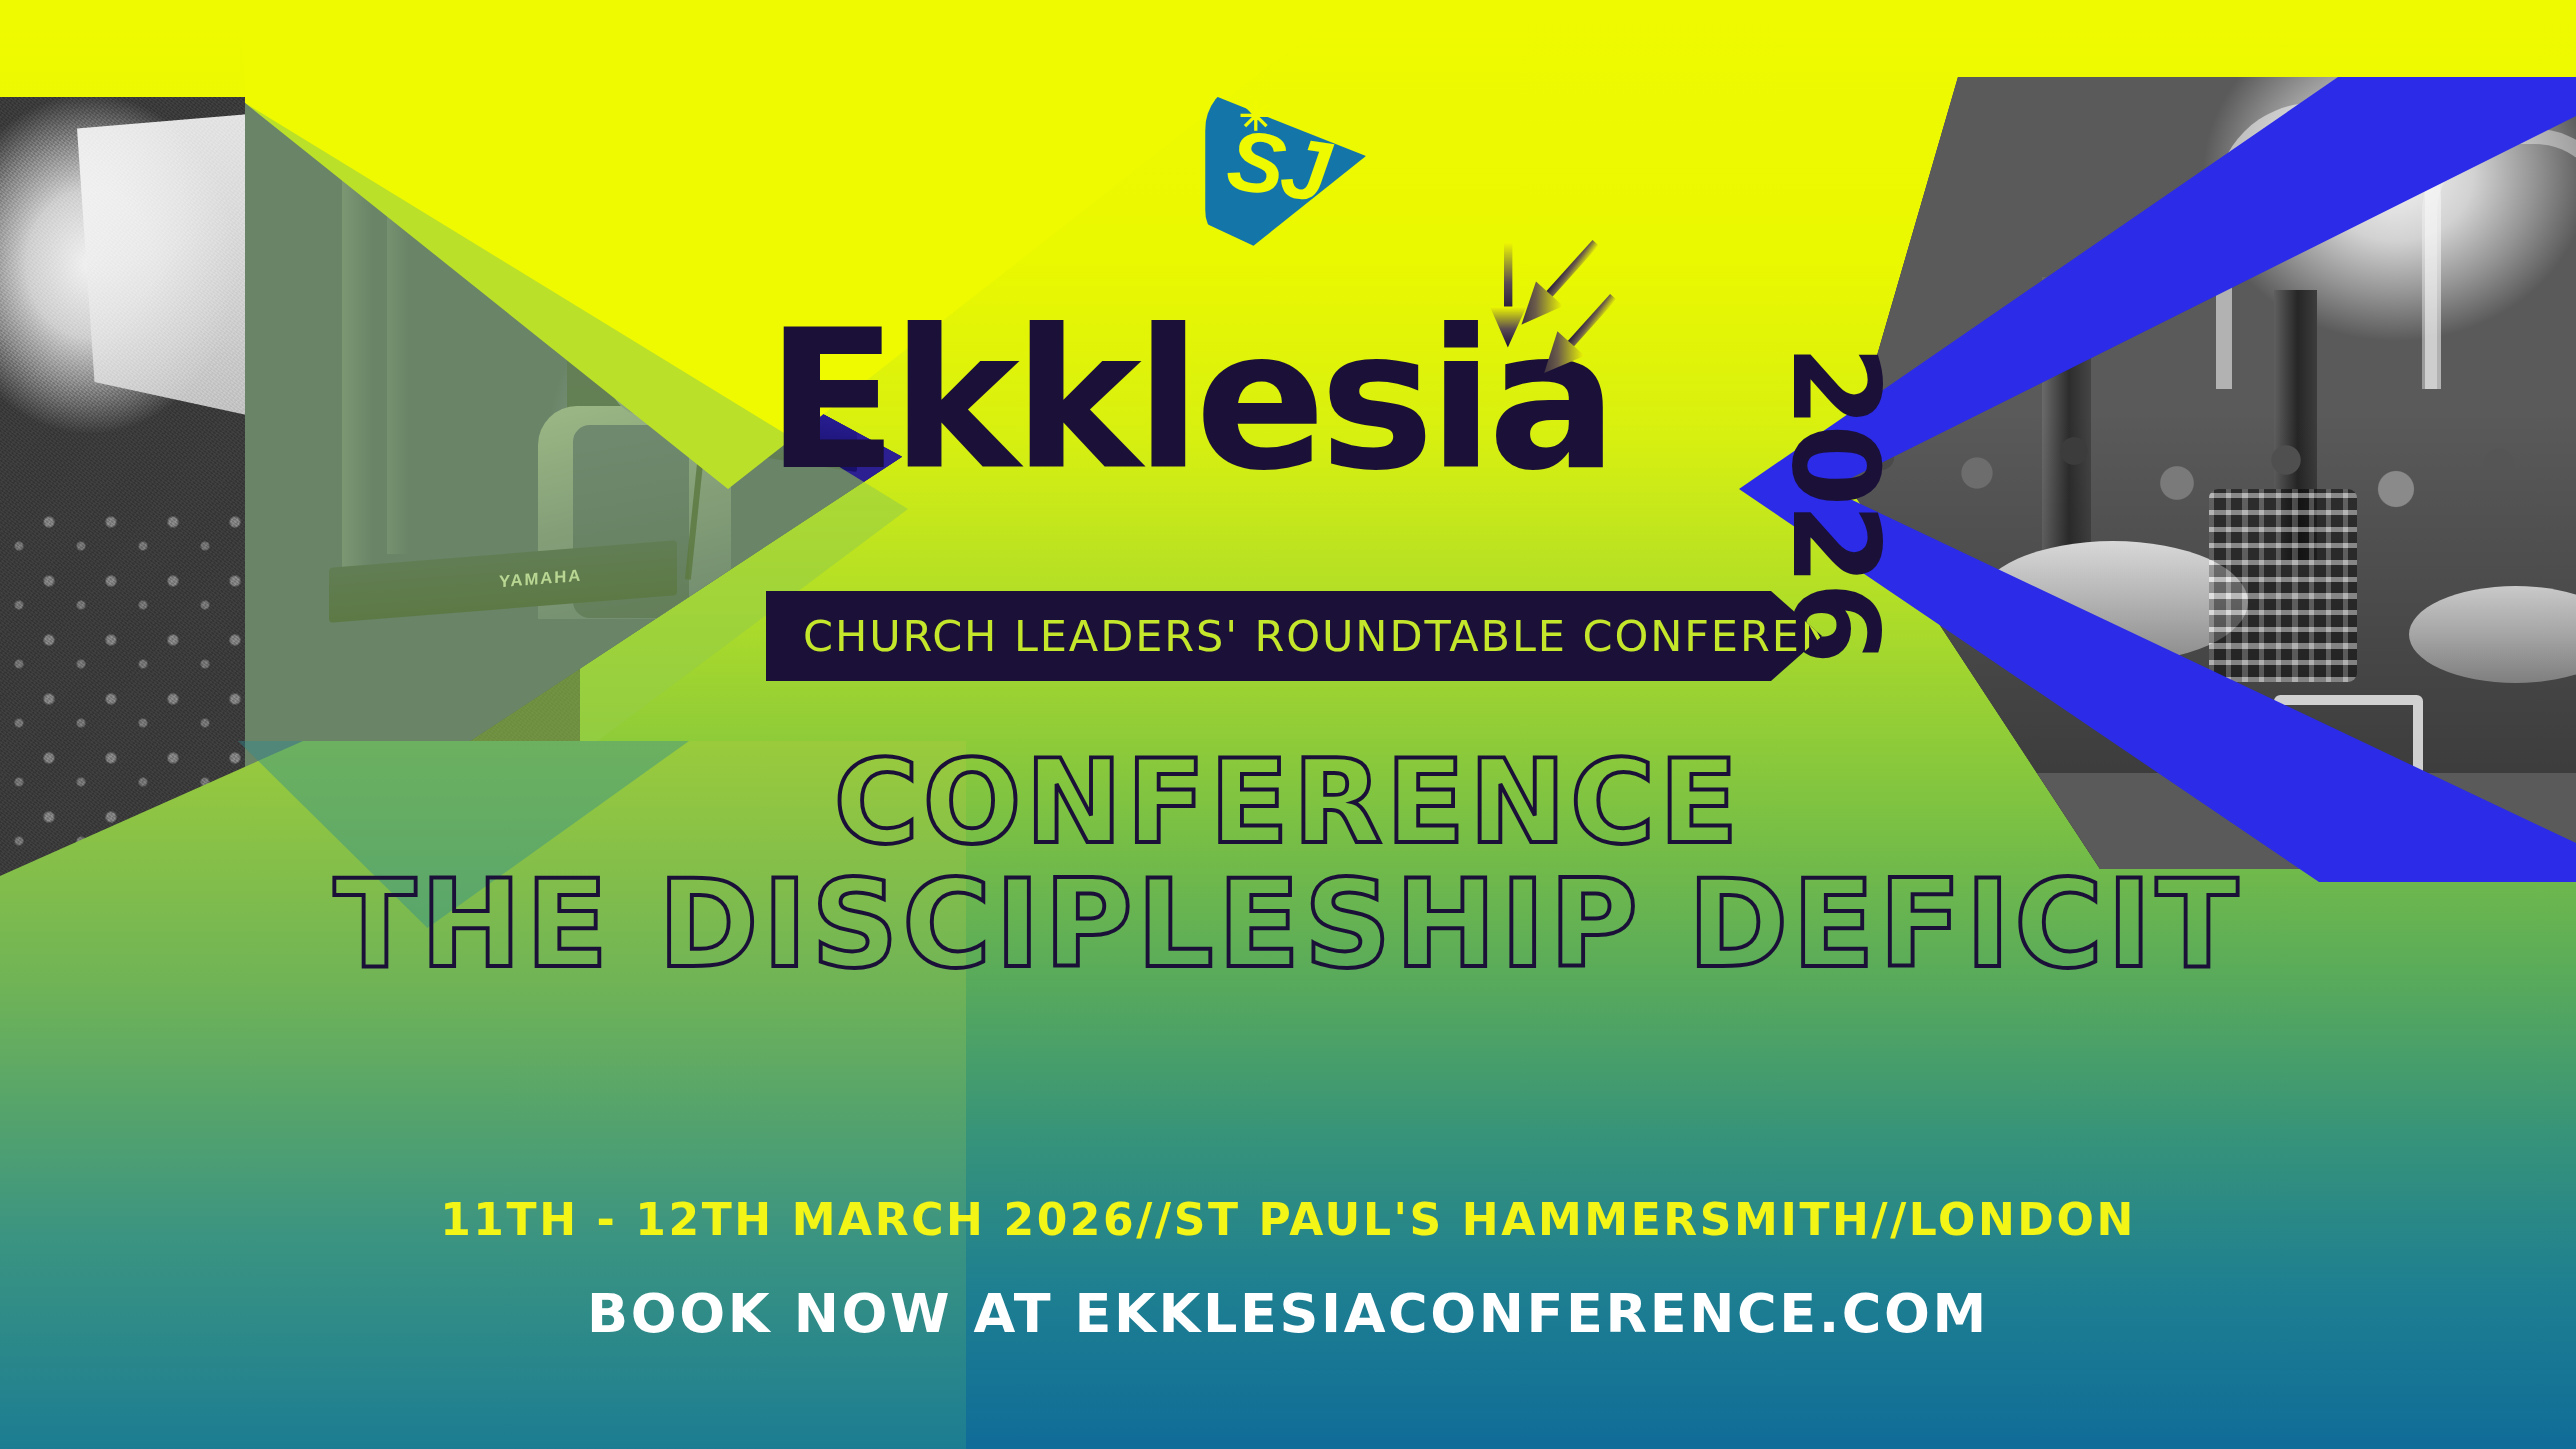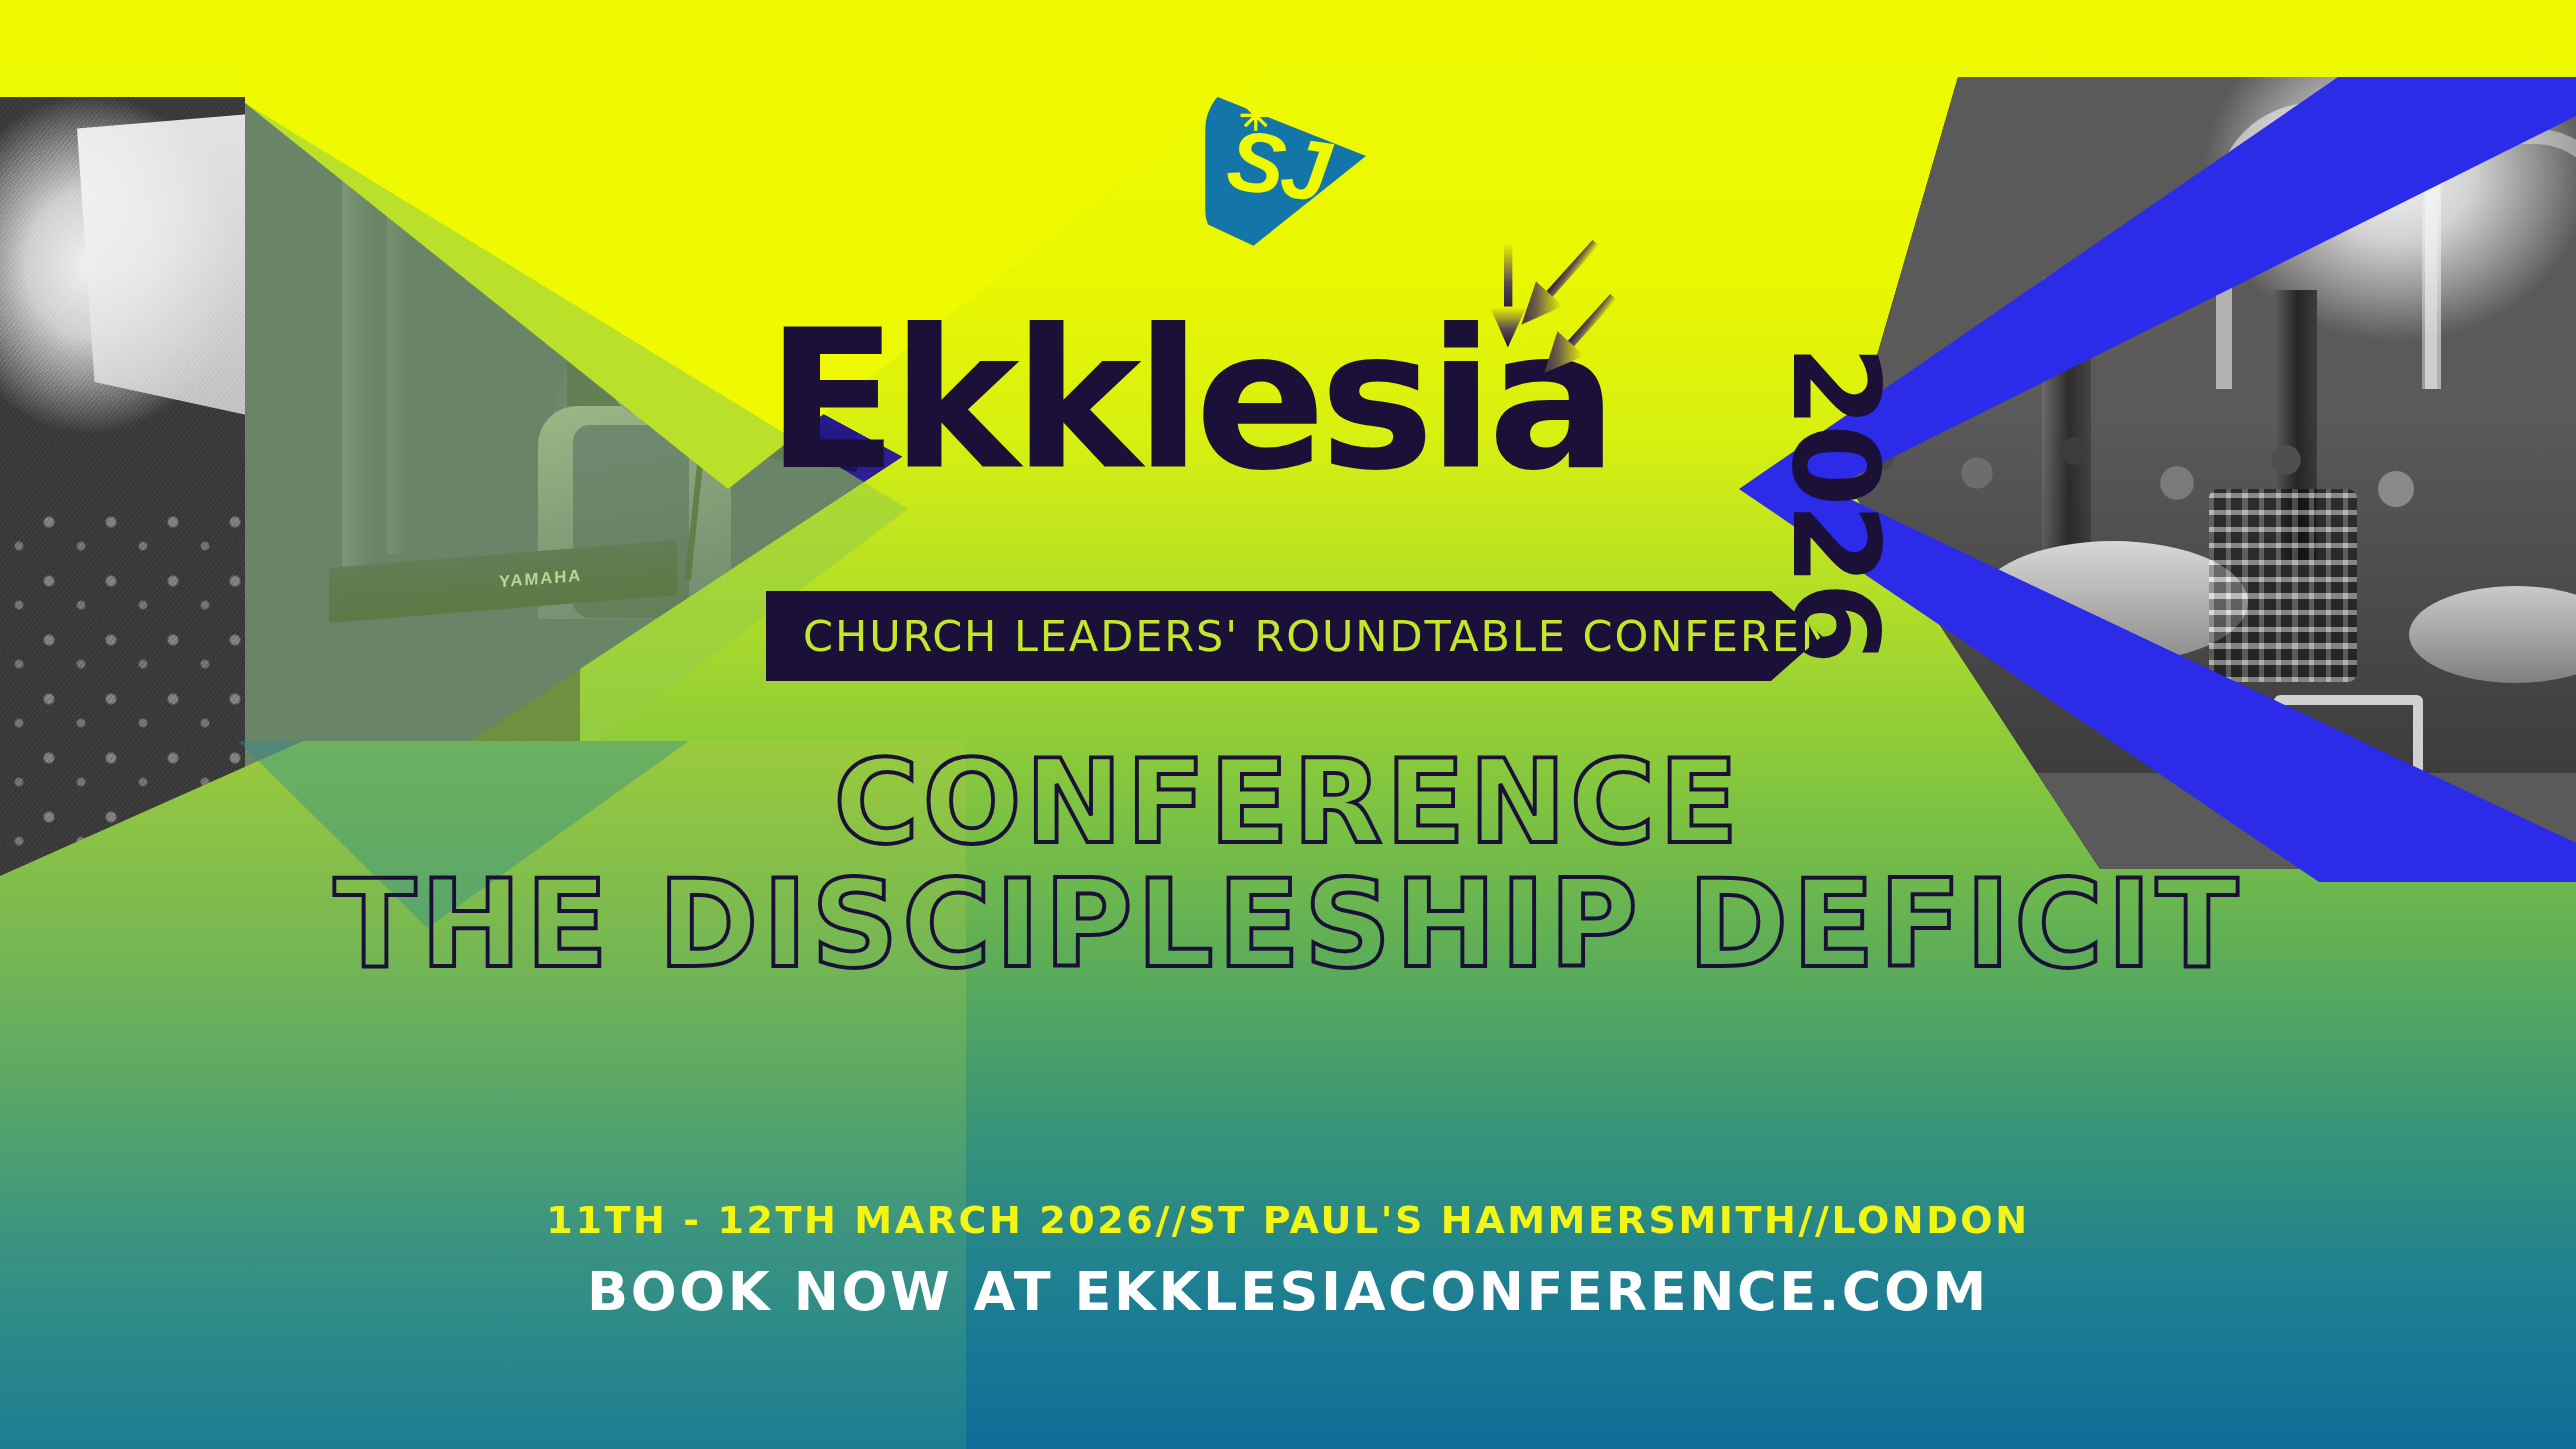--- a/index.html
+++ b/index.html
@@ -417,34 +417,34 @@
   
   #footer {
     position: absolute;
     left: 0;
     top: 1185px;
     width: 2576px;
     text-align: center;
   }
   #footer .details {
     color: #F2F516;
-    font-size: 38px;
+    font-size: 44px;
     line-height: 70px;
     letter-spacing: 2.6px;
     font-weight: bold;
     font-family: "DejaVu Sans", sans-serif;
     white-space: nowrap;
   }
   #footer .cta {
     color: #FFFFFF;
     font-size: 54px;
     line-height: 67px;
     letter-spacing: 2.6px;
     font-weight: bold;
-    margin-top: 3px;
+    margin-top: 25px;
     font-family: "DejaVu Sans", sans-serif;
     white-space: nowrap;
   }
 </style>
 </head>
 <body>
 
 <div id="poster">
 
   <div class="photo" id="photo-left-gray">

